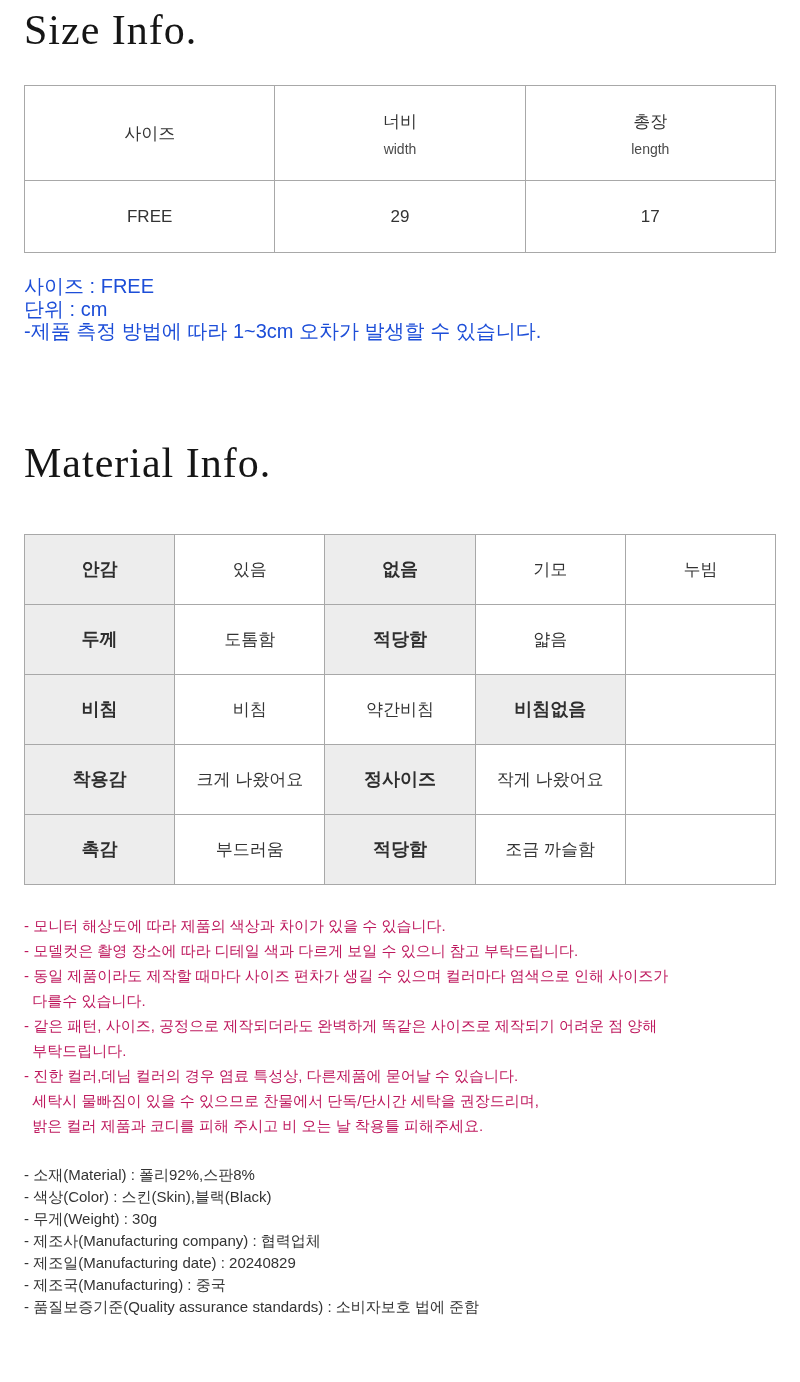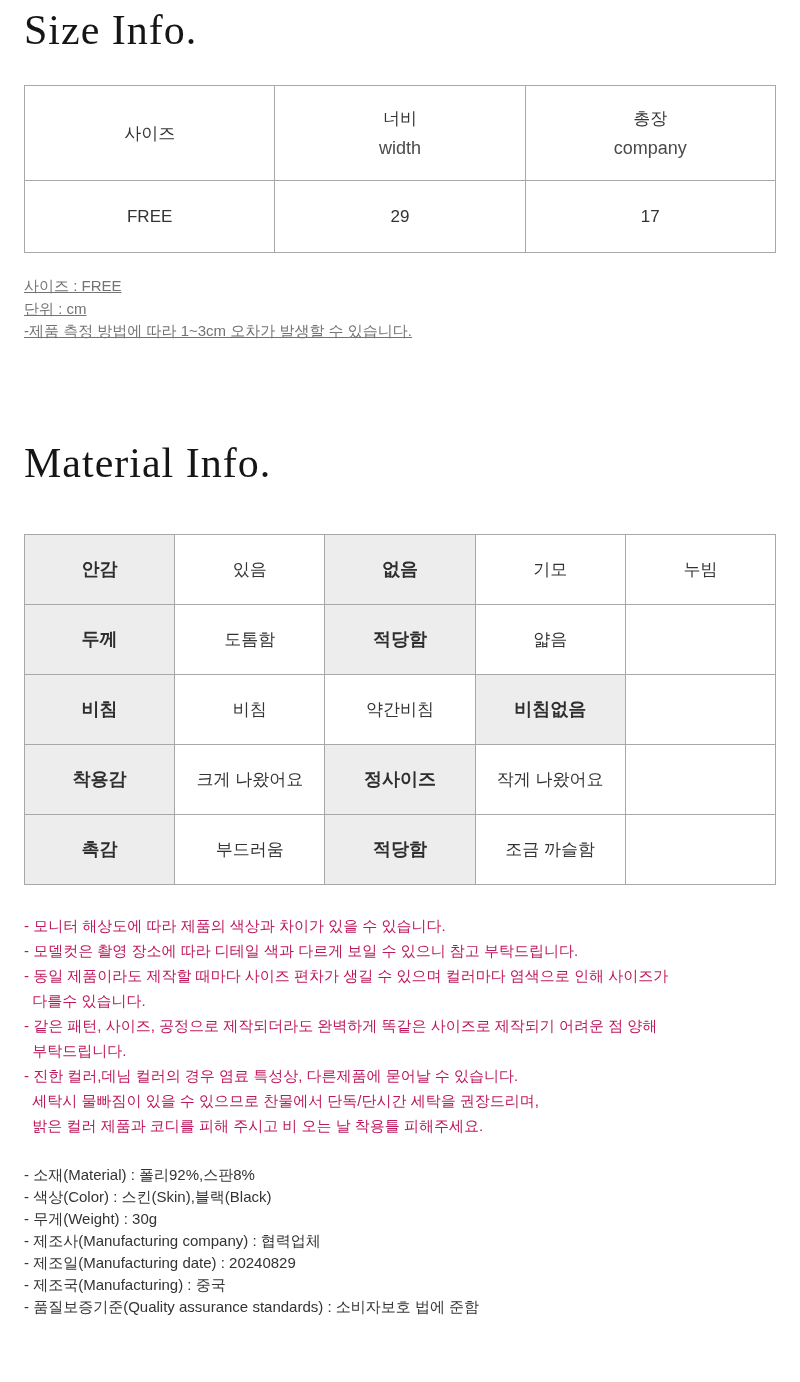--- a/index.html
+++ b/index.html
@@ -51,33 +51,32 @@
   .size-table { margin-top: 31px; }
   .size-table .hdr-row { height: 95px; }
   .size-table .data-row { height: 72px; }
   .size-table th {
     background: #ededed;
     font-weight: 700;
     font-size: 18px;
     color: #2e2e2e;
   }
   .size-table .col-en {
-    font-size: 18px;
+    font-size: 14px;
     font-weight: 400;
     color: #4a4a4a;
     margin-top: 8px;
   }
 
   .size-notes {
     margin-top: 22px;
-    font-size: 15px;
+    font-size: 20px;
     line-height: 22.5px;
-    color: #737373;
+    color: #1d4ed8;
     white-space: pre-wrap;
-    text-decoration: underline;
   }
 
   
   .product-table { margin-top: 47px; }
   .product-table tr { height: 70px; }
   .product-table td.label,
   .product-table td.selected {
     background: #ededed;
     font-weight: 700;
     font-size: 18px;
@@ -109,21 +108,21 @@
   <table class="tbl size-table">
     <tbody>
       <tr class="hdr-row">
         <th>사이즈</th>
         <th>
           <div class="col-ko">너비</div>
           <div class="col-en">width</div>
         </th>
         <th>
           <div class="col-ko">총장</div>
-          <div class="col-en">company</div>
+          <div class="col-en">length</div>
         </th>
       </tr>
       <tr class="data-row">
         <td>FREE</td>
         <td>29</td>
         <td>17</td>
       </tr>
     </tbody>
   </table>
 

